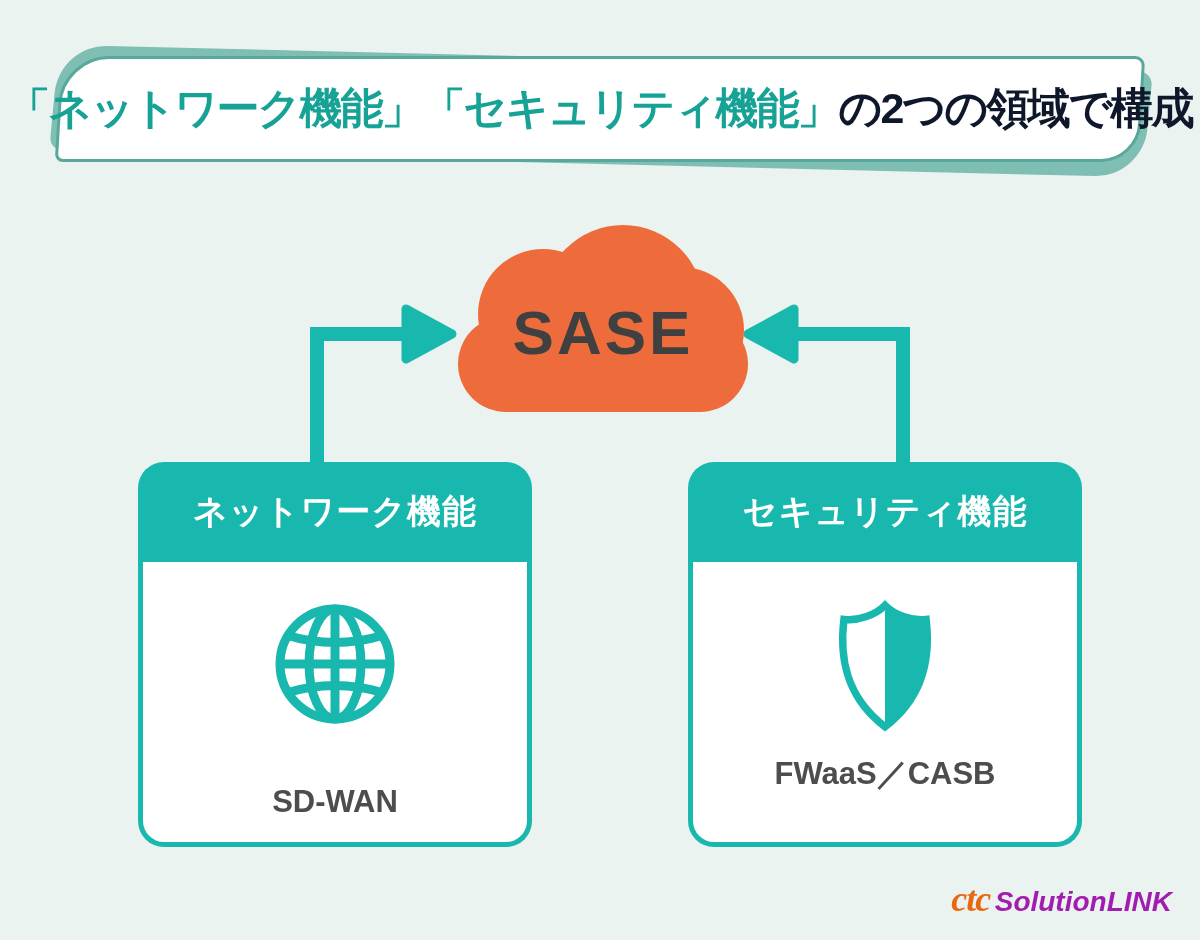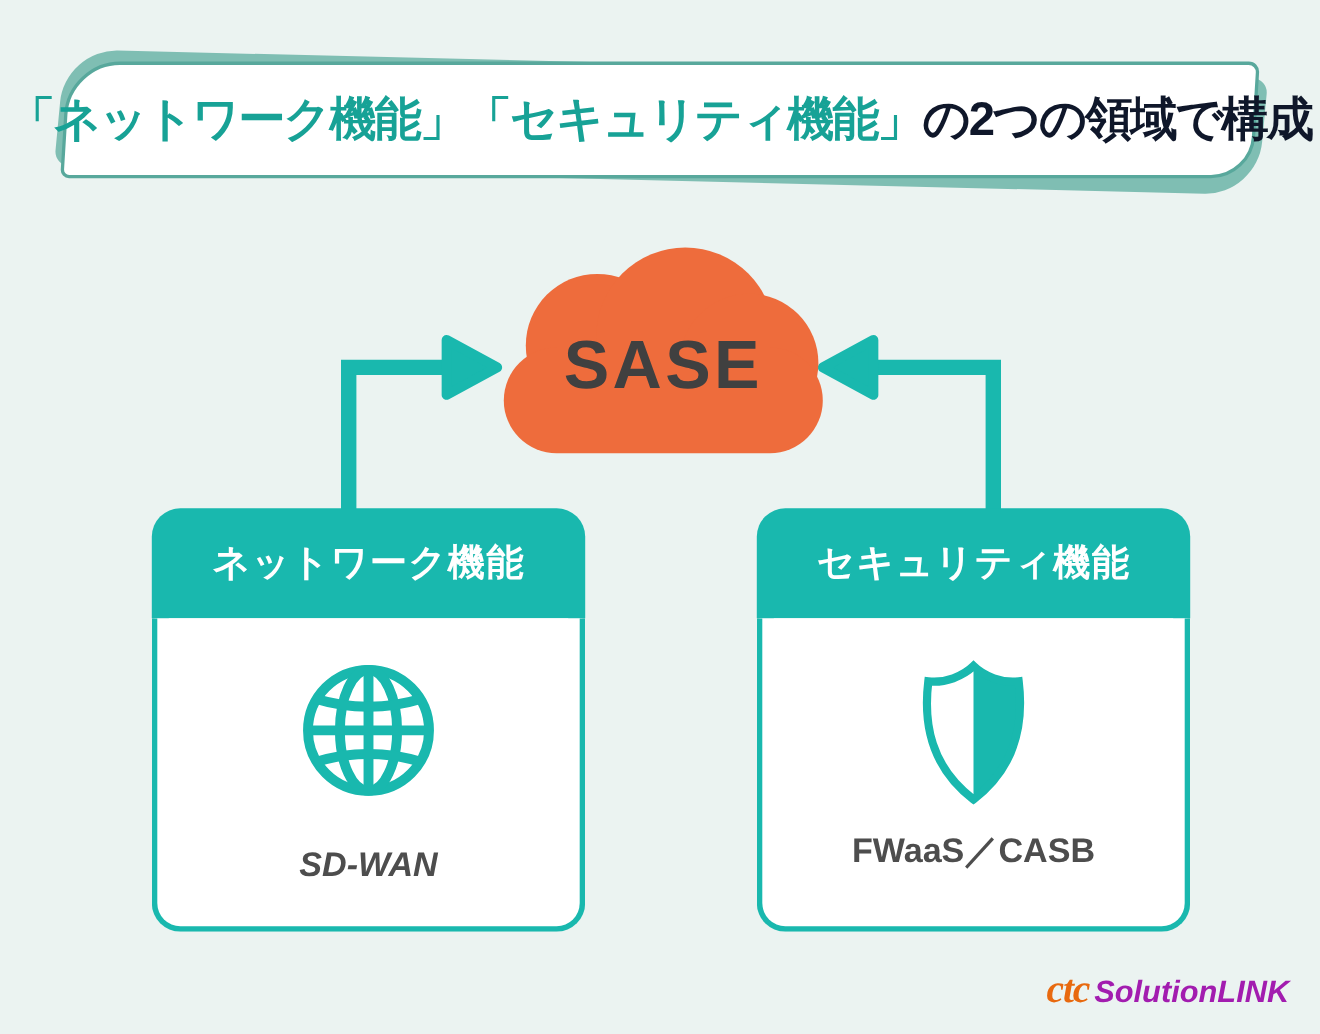--- a/index.html
+++ b/index.html
@@ -59,21 +59,21 @@
     background:#ffffff;border:5px solid #19B8AE;border-top:none;
     border-radius:0 0 26px 26px;box-sizing:border-box;
   }
   .card-icon{position:absolute;left:0;width:100%;display:flex;justify-content:center;}
   .icon-globe{top:40px;}
   .icon-shield{top:36px;}
   .card-caption{
     position:absolute;left:0;width:100%;text-align:center;
     font-weight:bold;color:#4D4D4D;font-size:31px;line-height:40px;
   }
-  .caption-network{top:204px;font-style:italic;}
+  .caption-network{top:220px;}
   .caption-security{top:192px;}
   
   .logo{position:absolute;right:28px;top:878px;white-space:nowrap;}
   .logo .ctc{
     font-family:"Liberation Serif", serif;
     font-style:italic;font-weight:bold;
     font-size:36px;color:#E8690F;letter-spacing:-1px;
   }
   .logo .sol{
     font-style:italic;font-weight:bold;

